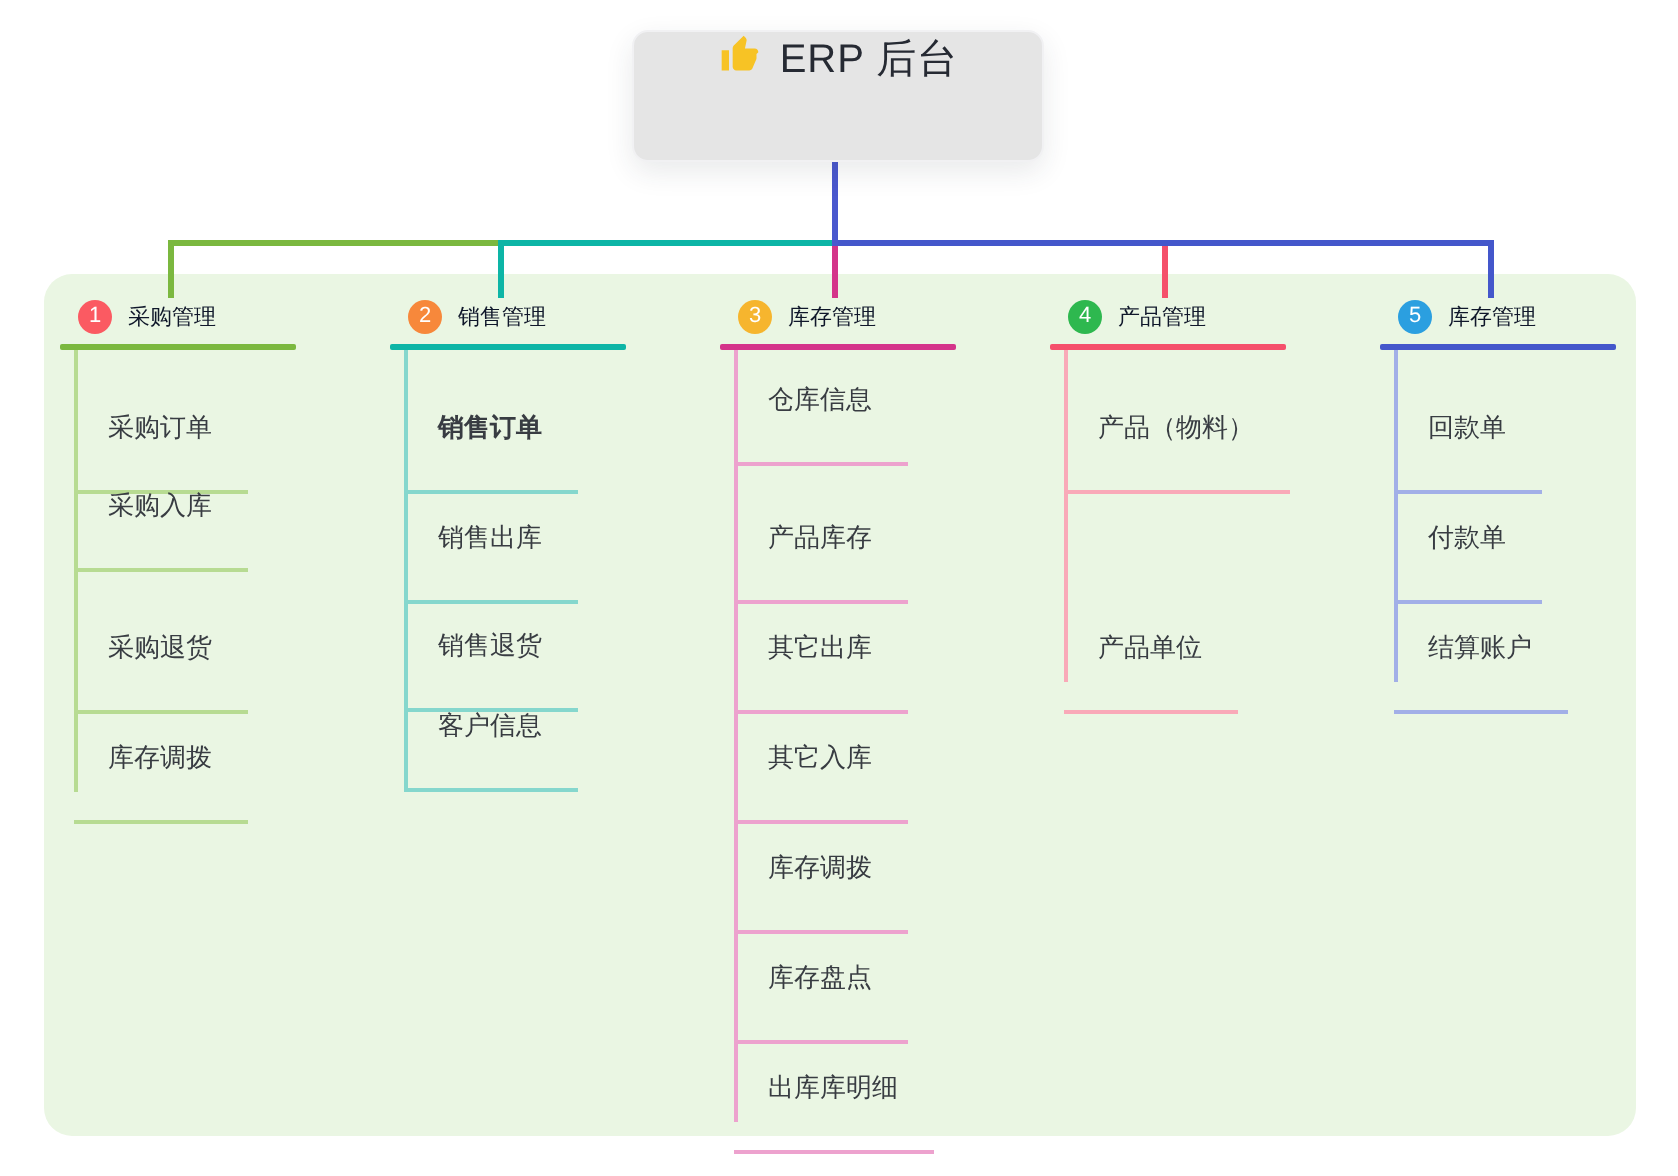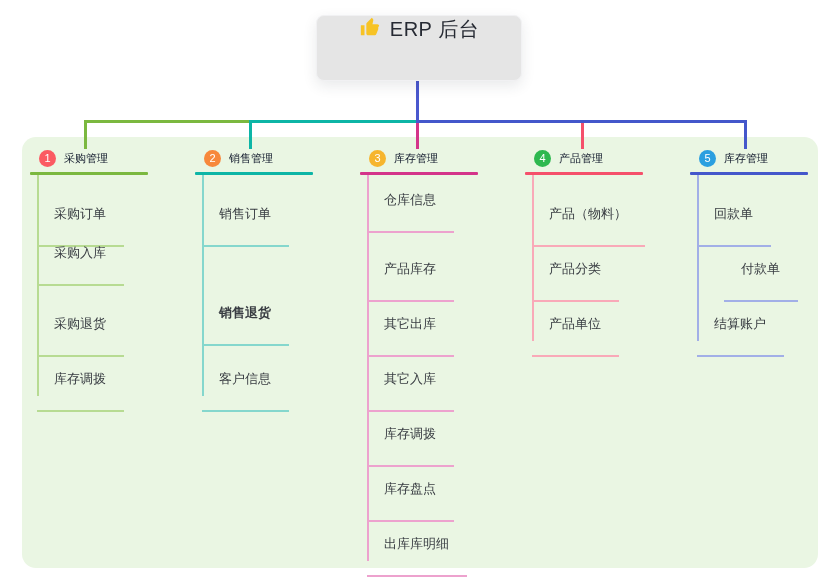--- a/index.html
+++ b/index.html
@@ -86,23 +86,24 @@
         <div class="child" style="top: 315px; border-bottom-color: rgb(183, 219, 146);">采购退货</div>
         <div class="child" style="top: 370px; border-bottom-color: rgb(183, 219, 146);">库存调拨</div>
       </div>
       <div class="branch" style="left: 195px;">
     <div class="title-row">
       <span class="badge" style="background: rgb(247, 136, 59);">2</span>
       <span class="title">销售管理</span>
     </div>
     <div class="title-underline" style="background: rgb(13, 181, 166);"></div>
     <div class="trunk" style="background: rgb(133, 215, 205); height: 221px;"></div>
-  <div class="child" style="top: 205px; border-bottom-color: rgb(133, 215, 205);">销售订单</div>
-        <div class="child" style="top: 304px; border-bottom-color: rgb(133, 215, 205); font-weight: bold;">销售退货</div>
-        <div class="child" style="top: 370px; border-bottom-color: rgb(133, 215, 205);">客户信息</div>
+  <div class="child" style="top: 205px; border-bottom-color: rgb(133, 215, 205); font-weight: bold;">销售订单</div>
+        <div class="child" style="top: 260px; border-bottom-color: rgb(133, 215, 205);">销售出库</div>
+        <div class="child" style="top: 314px; border-bottom-color: rgb(133, 215, 205);">销售退货</div>
+        <div class="child" style="top: 354px; border-bottom-color: rgb(133, 215, 205);">客户信息</div>
       </div>
       <div class="branch" style="left: 360px;">
     <div class="title-row">
       <span class="badge" style="background: rgb(246, 181, 46);">3</span>
       <span class="title">库存管理</span>
     </div>
     <div class="title-underline" style="background: rgb(212, 52, 138);"></div>
     <div class="trunk" style="background: rgb(237, 162, 206); height: 386px;"></div>
   <div class="child" style="top: 191px; border-bottom-color: rgb(237, 162, 206);">仓库信息</div>
         <div class="child" style="top: 315px; border-bottom-color: rgb(237, 162, 206);">其它出库</div>
@@ -113,28 +114,27 @@
         <div class="child" style="top: 535px; border-bottom-color: rgb(237, 162, 206); text-align: right;">出库库明细</div>
       </div>
       <div class="branch" style="left: 525px;">
     <div class="title-row">
       <span class="badge" style="background: rgb(46, 184, 79);">4</span>
       <span class="title">产品管理</span>
     </div>
     <div class="title-underline" style="background: rgb(245, 80, 107);"></div>
     <div class="trunk" style="background: rgb(249, 169, 184); height: 166px;"></div>
   <div class="child" style="top: 205px; border-bottom-color: rgb(249, 169, 184);">产品（物料）</div>
-        <div class="child" style="top: 260px; border-bottom-color: rgb(249, 169, 184);">产品分类</div>
         <div class="child" style="top: 315px; border-bottom-color: rgb(249, 169, 184);">产品单位</div>
       </div>
       <div class="branch" style="left: 690px;">
     <div class="title-row">
       <span class="badge" style="background: rgb(43, 159, 224);">5</span>
       <span class="title">库存管理</span>
     </div>
     <div class="title-underline" style="background: rgb(68, 87, 203);"></div>
     <div class="trunk" style="background: rgb(162, 175, 231); height: 166px;"></div>
   <div class="child" style="top: 205px; border-bottom-color: rgb(162, 175, 231);">回款单</div>
-        <div class="child" style="top: 260px; border-bottom-color: rgb(162, 175, 231); margin-left: 27px;">付款单</div>
+        <div class="child" style="top: 260px; border-bottom-color: rgb(162, 175, 231);">付款单</div>
         <div class="child" style="top: 315px; border-bottom-color: rgb(162, 175, 231);">结算账户</div>
       </div>
     </div>
 </div>
 
 </body></html>

